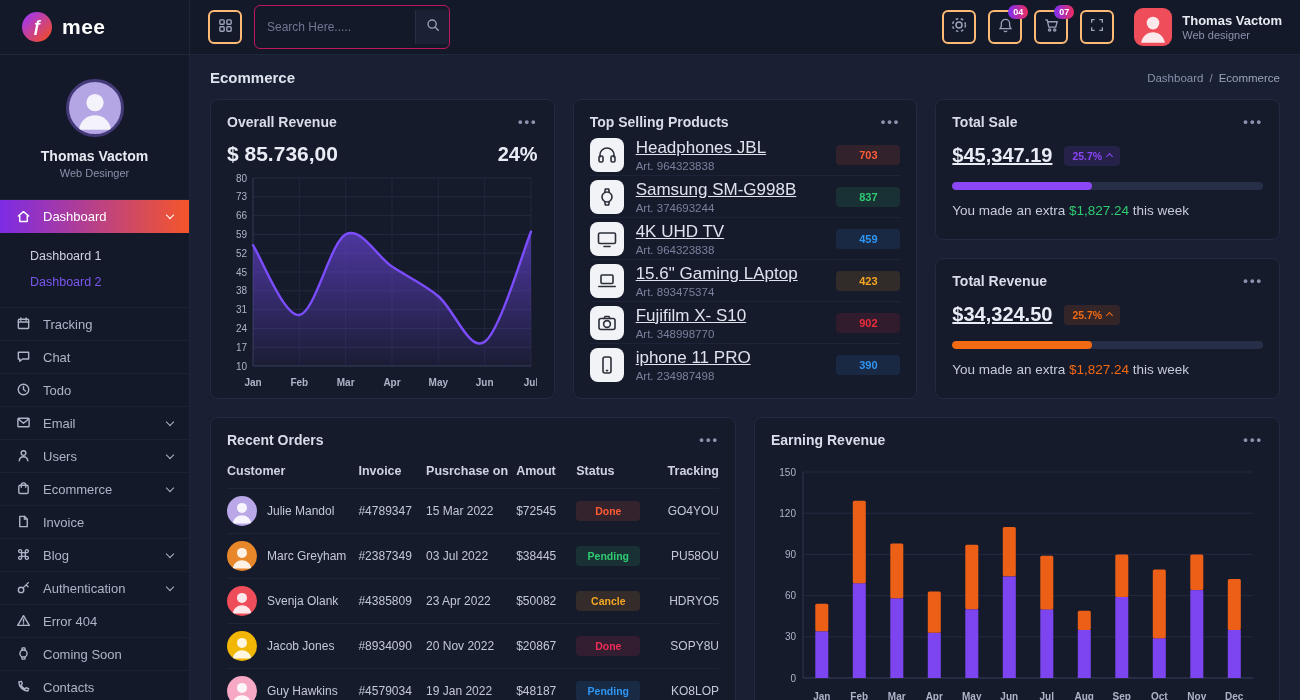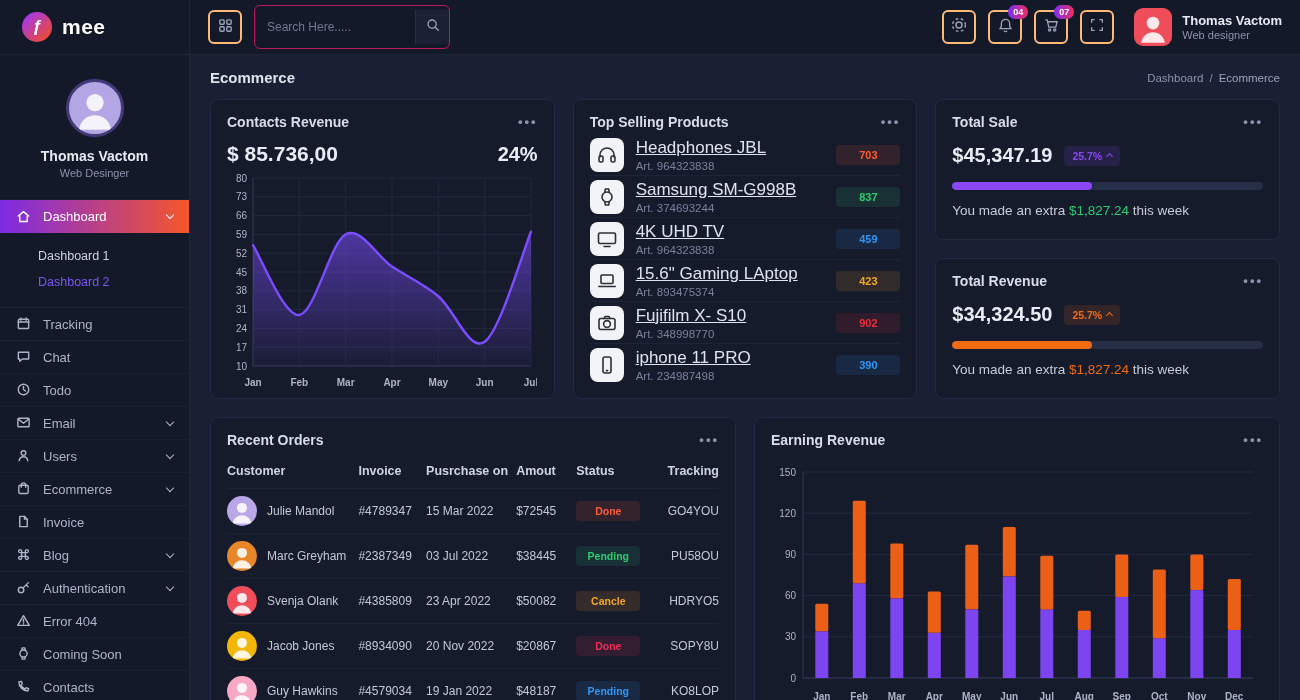--- a/index.html
+++ b/index.html
@@ -44,21 +44,21 @@
   .sb-name { margin-top:11px; color:#e8eaf2; font-size:14px; font-weight:bold; }
   .sb-role { margin-top:3px; color:#8a92ad; font-size:11px; }
   .nav { border-top:1px solid #1b2134; }
   .nav-item { height:33px; display:flex; align-items:center; gap:11px; padding:0 16px;
               color:#aeb4c8; font-size:13px; border-bottom:1px solid #1b2134; cursor:pointer; }
   .nav-item .icon { width:16px; height:16px; display:flex; }
   .nav-item.active { background:linear-gradient(90deg,#7d2be5,#f4562a); color:#fff; border-bottom:0; }
   .chev { width:6px; height:6px; border-right:1.6px solid currentColor; border-bottom:1.6px solid currentColor;
           transform:rotate(45deg); margin-left:auto; margin-top:-3px; }
   .subnav { padding:10px 0 12px; border-bottom:1px solid #1b2134; }
-  .subnav-item { padding:6px 16px 6px 30px; font-size:12.5px; color:#cfd3e0; cursor:pointer;margin-left:8px; }
+  .subnav-item { padding:6px 16px 6px 30px; font-size:12.5px; color:#cfd3e0; cursor:pointer; }
   .subnav-item.current { color:#7a57f0; }
 
   
   .main { position:absolute; left:190px; top:55px; right:0; bottom:0; padding:14px 20px; overflow:hidden; }
   .page-head { display:flex; align-items:center; justify-content:space-between; margin-bottom:13px; }
   .page-title { color:#dfe3ee; font-size:15px; font-weight:bold; }
   .breadcrumb { color:#8a92ad; font-size:11.5px; display:flex; gap:6px; }
   .breadcrumb .cur { color:#9ba3bd; }
 
   .grid1 { display:grid; grid-template-columns:1fr 1fr 1fr; gap:18px; margin-bottom:18px; }
@@ -84,21 +84,21 @@
   .prod-row:last-child { border-bottom:0; }
   .prod-tile { width:34px; height:34px; border-radius:8px; background:#f2f3f6; flex:none;
                display:flex; align-items:center; justify-content:center; }
   .prod-name { color:#dfe3ee; font-size:17px;text-decoration:underline; }
   .prod-art { color:#79819c; font-size:11.5px; margin-top:2px; }
   .prod-count { margin-left:auto; width:64px; height:20px; border-radius:4px; font-size:11px; font-weight:bold;
                 display:flex; align-items:center; justify-content:center; }
 
   
   .ts-amt-row { display:flex; align-items:center; gap:12px; margin-top:14px; }
-  .ts-amt { color:#e9ecf4; font-size:20px; font-weight:bold; }
+  .ts-amt { color:#e9ecf4; font-size:20px; font-weight:bold;text-decoration:underline; }
   .pct-badge { font-size:10.5px; font-weight:bold; border-radius:4px; padding:4px 8px; display:flex; align-items:center; }
   .caret-up { display:inline-block; width:5px; height:5px; border-left:1.6px solid currentColor;
               border-top:1.6px solid currentColor; transform:rotate(45deg); margin-left:5px; margin-top:2px; }
   .progress { height:8px; border-radius:5px; background:#272e48; margin-top:15px; overflow:hidden; }
   .progress-fill { height:100%; border-radius:5px; }
   .extra-line { margin-top:13px; color:#c7ccdb; font-size:13.5px; }
 
   
   .tbl { margin-top:8px; }
   .tbl-head, .tbl-row { display:grid; grid-template-columns:1.75fr .9fr 1.2fr .8fr 1.05fr .85fr;
@@ -344,21 +344,21 @@
         <span>Dashboard</span>
         <span>/</span>
         <span class="cur">Ecommerce</span>
       </div>
     </div>
 
     <div class="grid1">
 
       <div class="card h300">
         <div class="card-h">
-          <span class="card-title">Contacts Revenue</span>
+          <span class="card-title">Overall Revenue</span>
           <span class="dots">•••</span>
         </div>
         <div class="amt-row">
           <span class="big-amt">$ 85.736,00</span>
           <span class="big-pct">24%</span>
         </div>
         <div id="overall-chart"><svg width="310" height="222" viewBox="0 0 310 222">
     <defs>
                 <linearGradient id="ag" x1="0" y1="0" x2="0" y2="1">
       <stop offset="0" stop-color="#7c4dff" stop-opacity="0.55"></stop>

